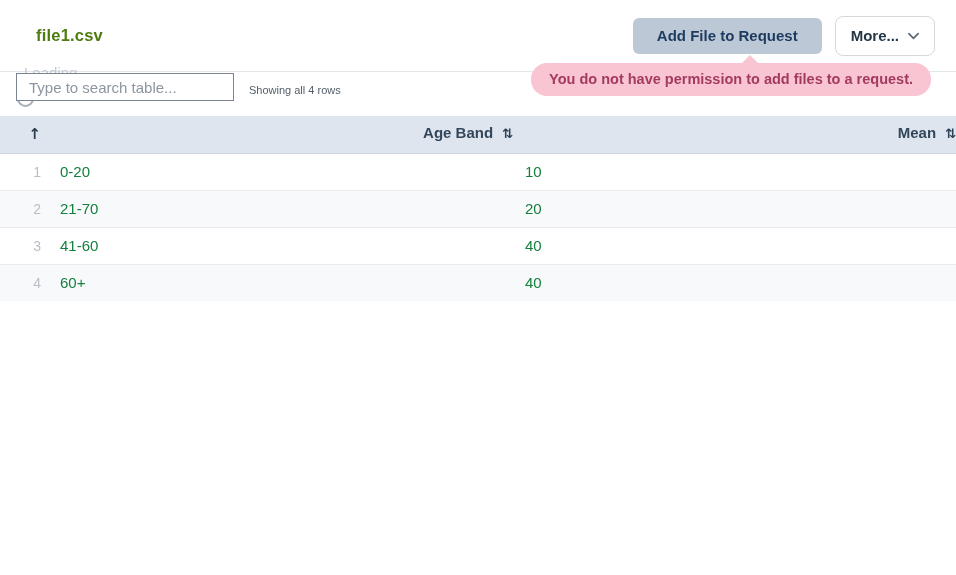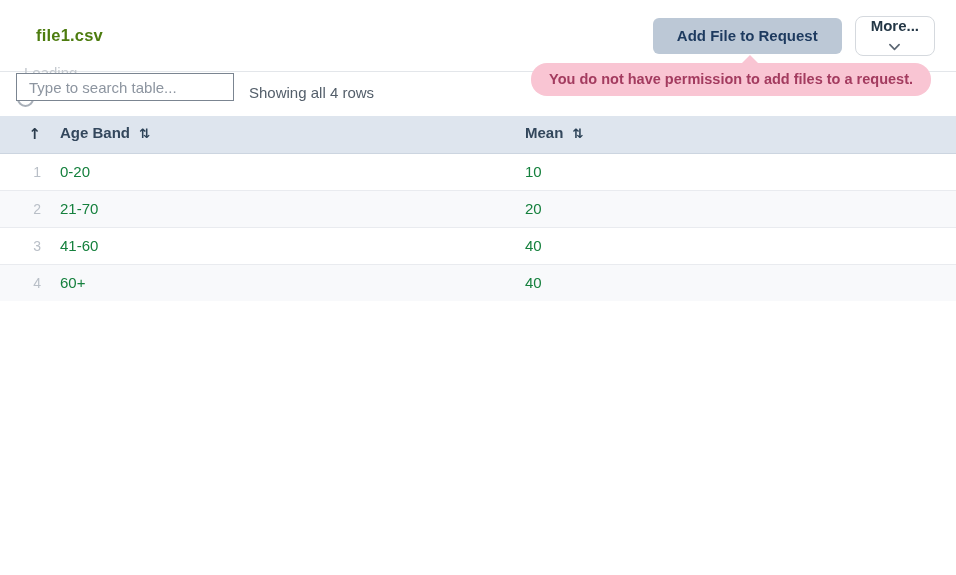--- a/index.html
+++ b/index.html
@@ -51,21 +51,20 @@
     height: 40px;
     padding: 0 15px;
     display: flex;
     align-items: center;
     gap: 9px;
     font-family: "Liberation Sans", sans-serif;
     font-size: 15px;
     font-weight: 700;
     color: #243746;
     cursor: pointer;
-    flex-direction: column;
   }
 
   
   .tooltip {
     position: absolute;
     top: 63px;
     right: 25px;
     background: #f9c5d3;
     color: #a33b5f;
     font-size: 14.5px;
@@ -122,37 +121,37 @@
     font-size: 15px;
     color: #2d3e50;
     outline: none;
   }
   .search-input::placeholder { color: #8d95a0; opacity: 1; }
   .rowcount {
     position: absolute;
     left: 249px;
     top: 12px;
     z-index: 2;
-    font-size: 15px;
+    font-size: 11px;
     color: #535e6a;
   }
 
   
   table.data-table {
     width: 956px;
     border-collapse: collapse;
     table-layout: fixed;
     font-size: 15px;
   }
   .data-table col.c-idx  { width: 48px; }
   .data-table col.c-band { width: 465px; }
   .data-table thead th {
     background: #dee5ee;
     height: 37px;
-    text-align: left;
+    text-align: right;
     font-weight: 600;
     color: #33475c;
     padding: 0 0 4px 12px;
     border-bottom: 1px solid #ccd5e0;
     cursor: pointer;
   }
   .data-table thead th.col-idx {
     text-align: right;
     padding: 0 7px 0 0;
   }

